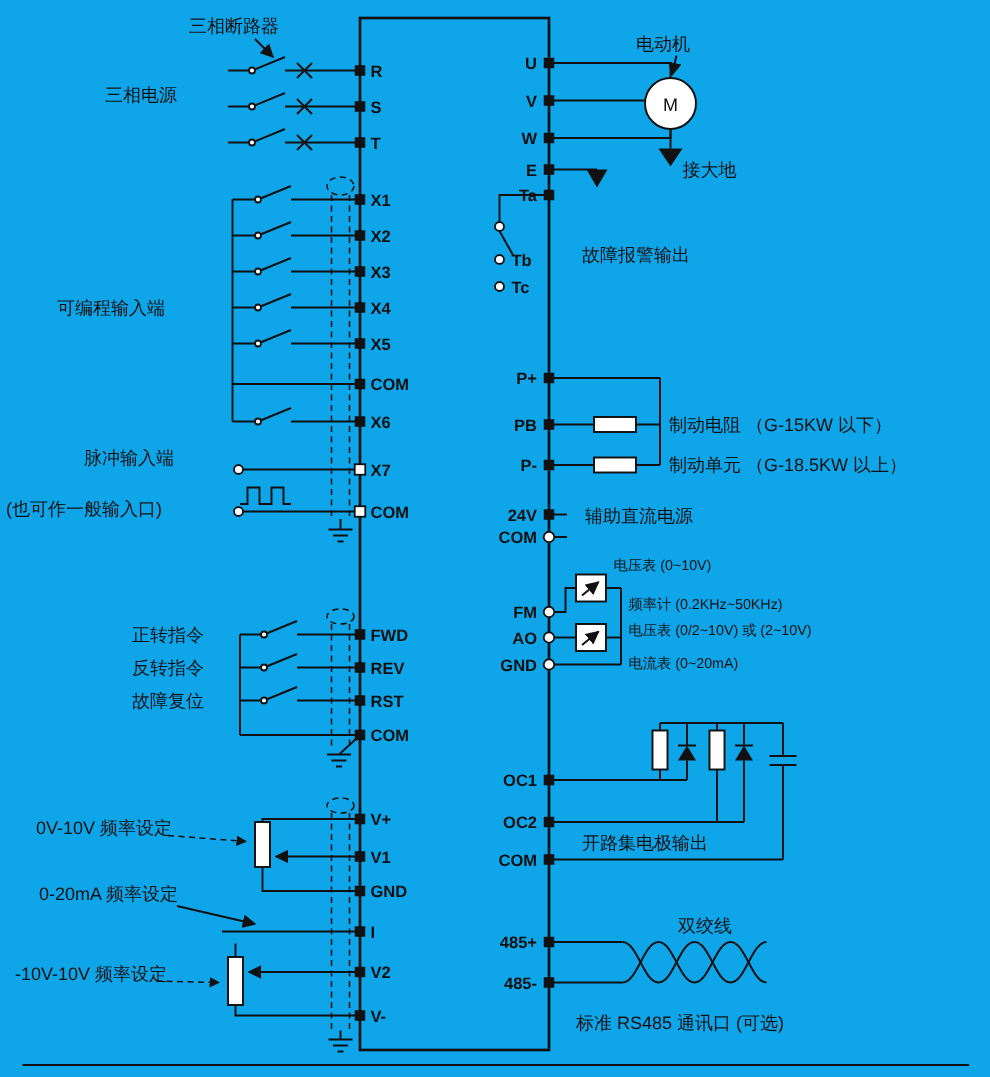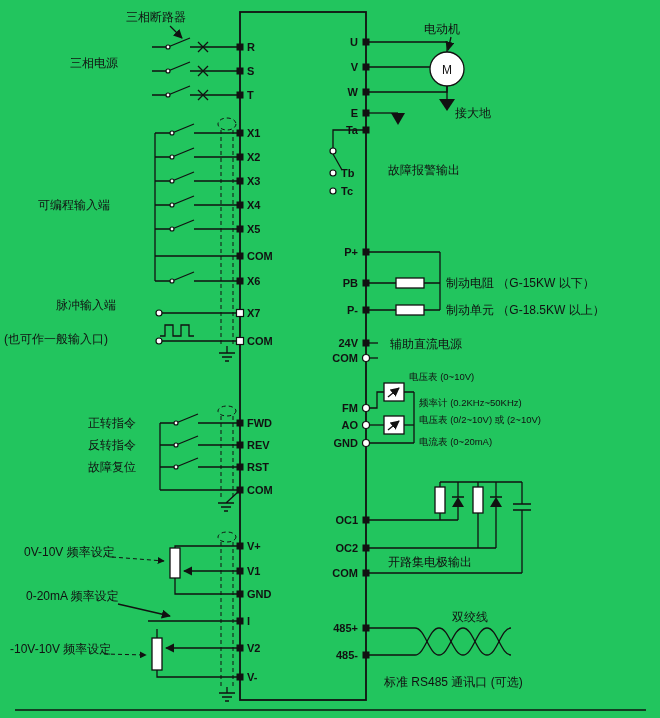--- a/index.html
+++ b/index.html
@@ -1,16 +1,16 @@
 <!DOCTYPE html>
 <html><head>
 <meta charset="utf-8">
 <style>
   html,body{margin:0;padding:0;background:#fff;}
-  .stage{width:660px;height:718px;position:relative;background:#22c55e;overflow:hidden;}
+  .stage{width:660px;height:718px;position:relative;background:#0ea5e9;overflow:hidden;}
   svg text{font-family:"Liberation Sans","DejaVu Sans",sans-serif;fill:#111;}
   .lbl{font-size:12px;}
   .sm{font-size:9.5px;}
   .term{font-size:11px;font-weight:bold;}
   .tr{text-anchor:end;}
   .tm{text-anchor:middle;}
   .w{fill:none;stroke:#111;stroke-width:1.3;}
   .w2{fill:none;stroke:#111;stroke-width:1.8;}
   .dsh{fill:none;stroke:#111;stroke-width:1;stroke-dasharray:4 3;}
   .sq{fill:#111;stroke:none;}

